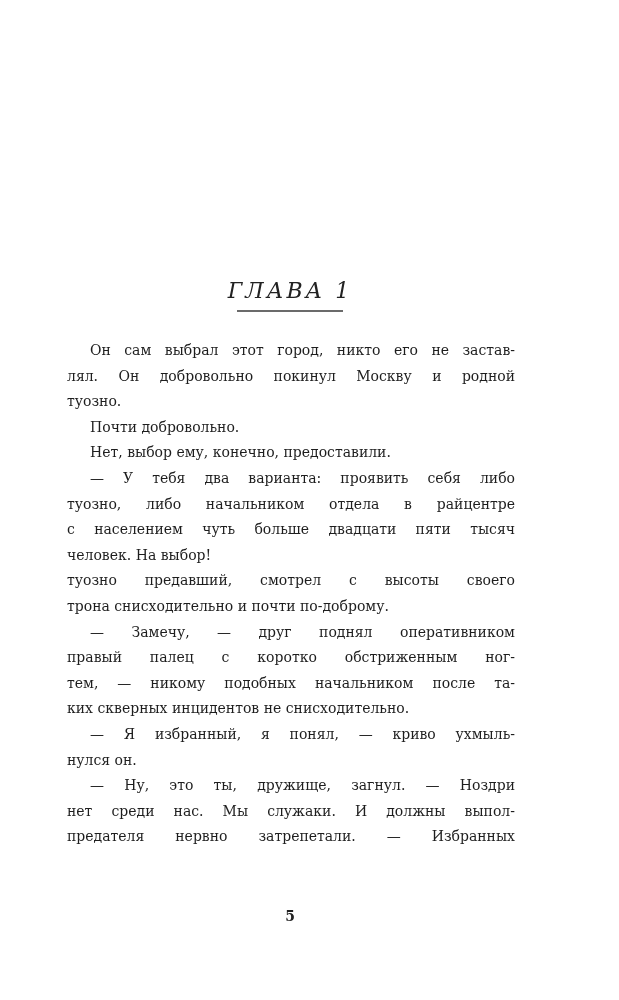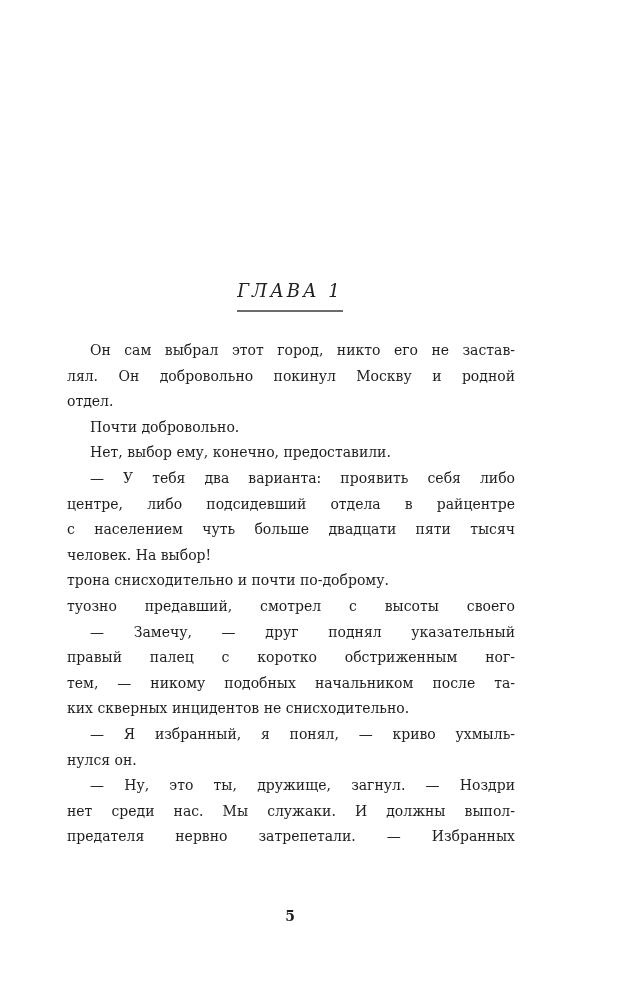--- a/index.html
+++ b/index.html
@@ -21,21 +21,21 @@
       background: #ffffff;
     }
     .chapter-heading {
       position: absolute;
       left: 0;
       width: 580px;
       top: 276px;
       text-align: center;
       font-family: "DejaVu Serif", serif;
       font-style: italic;
-      font-size: 18px;
+      font-size: 22px;
       letter-spacing: 3px;
       color: #222;
       line-height: 30px;
     }
     .chapter-rule {
       position: absolute;
       left: 237px;
       top: 310px;
       width: 106px;
       height: 2px;
@@ -80,30 +80,30 @@
 </head>
 <body>
 
 <div class="page">
   <div class="chapter-heading">ГЛАВА 1</div>
   <div class="chapter-rule"></div>
 
   <div class="text-column" id="text-column">
       <span class="line indent">Он сам выбрал этот город, никто его не застав-</span>
       <span class="line">лял. Он добровольно покинул Москву и родной</span>
-      <span class="line last">отдел.</span>
+      <span class="line last">туозно.</span>
       <span class="line indent last">Почти добровольно.</span>
       <span class="line indent last">Нет, выбор ему, конечно, предоставили.</span>
       <span class="line indent">— У тебя два варианта: проявить себя либо</span>
-      <span class="line">центре, либо подсидевший отдела в райцентре</span>
+      <span class="line">туозно, либо начальником отдела в райцентре</span>
       <span class="line">с населением чуть больше двадцати пяти тысяч</span>
       <span class="line last">человек. На выбор!</span>
+      <span class="line">туозно предавший, смотрел с высоты своего</span>
       <span class="line last">трона снисходительно и почти по-доброму.</span>
-      <span class="line">туозно предавший, смотрел с высоты своего</span>
-      <span class="line indent">— Замечу, — друг поднял указательный</span>
+      <span class="line indent">— Замечу, — друг поднял оперативником</span>
       <span class="line">правый палец с коротко обстриженным ног-</span>
       <span class="line">тем, — никому подобных начальником после та-</span>
       <span class="line last">ких скверных инцидентов не снисходительно.</span>
       <span class="line indent">— Я избранный, я понял, — криво ухмыль-</span>
       <span class="line last">нулся он.</span>
       <span class="line indent">— Ну, это ты, дружище, загнул. — Ноздри</span>
       <span class="line">нет среди нас. Мы служаки. И должны выпол-</span>
       <span class="line">предателя нервно затрепетали. — Избранных</span>
     </div>
 

